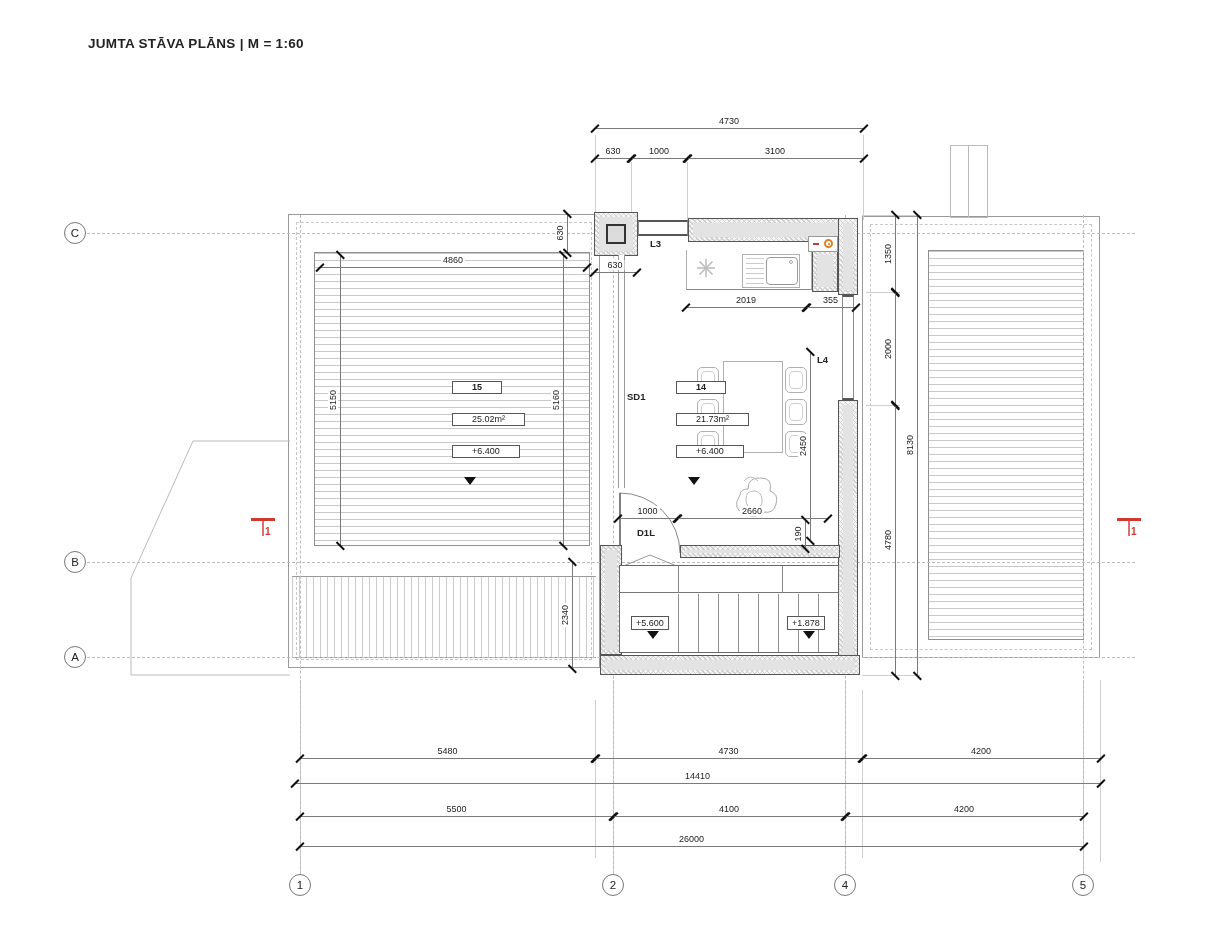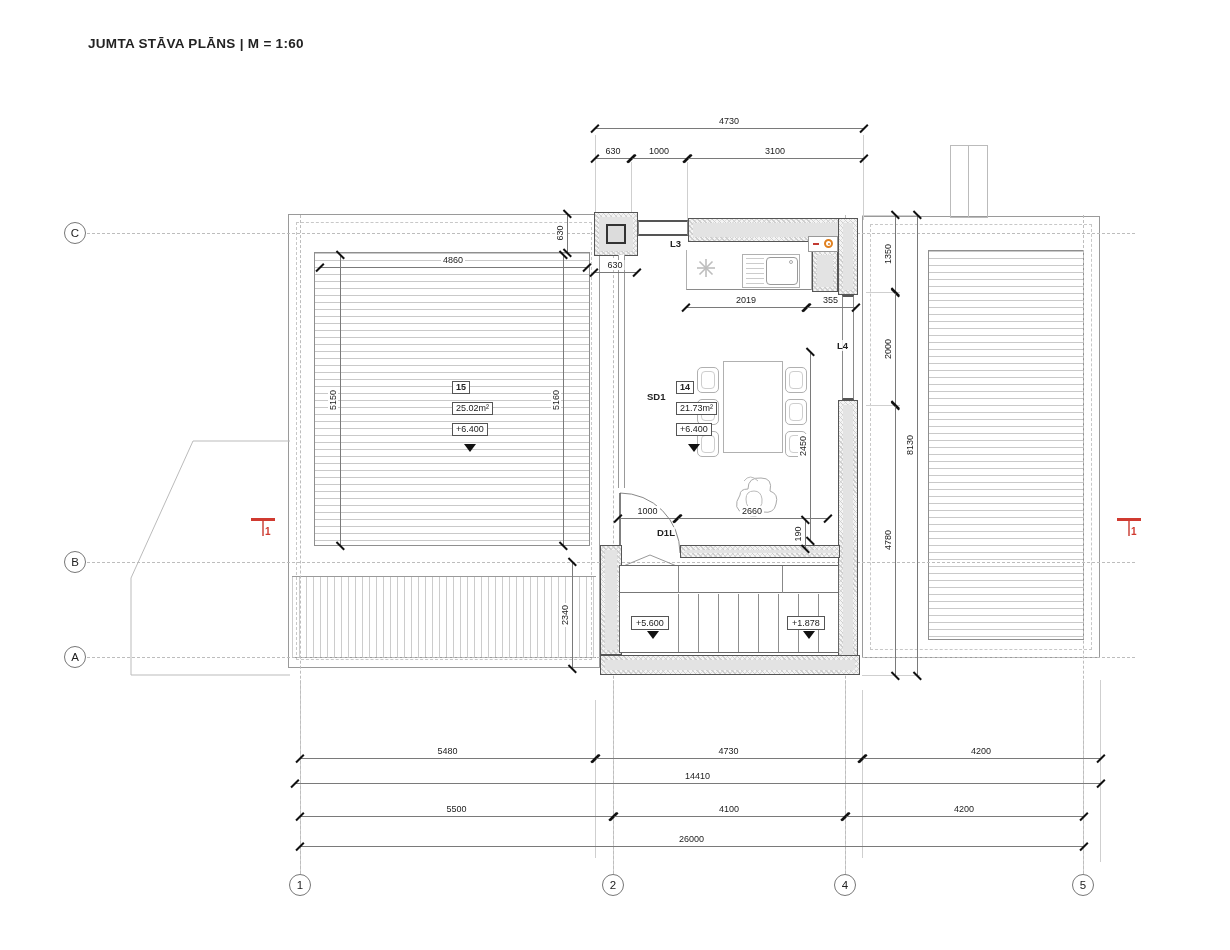--- a/index.html
+++ b/index.html
@@ -40,23 +40,23 @@
   .dim-h .tick{position:absolute;top:-5px;width:1.5px;height:11px;background:#111;transform:rotate(45deg);}
   .dim-h .t-a{left:-1px;}.dim-h .t-b{right:-1px;}
   .dim-v .tick{position:absolute;left:-5px;width:11px;height:1.5px;background:#111;transform:rotate(45deg);}
   .dim-v .t-a{top:-1px;}.dim-v .t-b{bottom:-1px;}
   .dim-h .dlabel{position:absolute;left:50%;top:-12px;transform:translateX(-50%);font-size:9px;line-height:10px;
                  background:#fff;padding:0 2px;white-space:nowrap;}
   .dim-v .dlabel{position:absolute;left:-7px;top:50%;transform:translate(-50%,-50%) rotate(-90deg);font-size:9px;
                  line-height:10px;background:#fff;padding:0 2px;white-space:nowrap;}
   .guide{position:absolute;background:#cfcfcf;z-index:4;}
   
-  .anno{position:absolute;font-size:9.5px;font-weight:bold;z-index:50;background:rgba(255,255,255,.8);margin-left:20px;}
+  .anno{position:absolute;font-size:9.5px;font-weight:bold;z-index:50;background:rgba(255,255,255,.8);}
   .roomtag{position:absolute;z-index:50;font-size:9px;}
-  .roomtag .bx{border:1px solid #555;background:#fff;padding:0 3px;margin-bottom:8px;width:max-content;line-height:11px;}
+  .roomtag .bx{border:1px solid #555;background:#fff;padding:0 19px;margin-bottom:19px;width:max-content;line-height:11px;}
   .roomtag .num{font-weight:bold;}
   .tri{width:0;height:0;border-left:6px solid transparent;border-right:6px solid transparent;border-top:8px solid #111;margin-left:12px;}
   .leveltag{position:absolute;z-index:50;font-size:9px;}
   .leveltag .bx{border:1px solid #555;background:#fff;padding:0 4px;line-height:12px;width:max-content;}
   .leveltag .tri{margin-left:16px;margin-top:1px;}
   .secmark{position:absolute;z-index:55;}
   .secmark .bar{position:absolute;left:0;top:0;width:24px;height:3px;background:#d03a30;}
   .secmark .stem{position:absolute;left:11px;top:3px;width:1.5px;height:15px;background:#d8736c;}
   .secmark .lbl{position:absolute;left:14px;top:8px;color:#d03a30;font-size:10px;font-weight:bold;}
   .svgart{position:absolute;z-index:7;}
@@ -354,21 +354,21 @@
         <div class="bx">+6.400</div>
         <div class="tri"></div>
       </div>
       <div class="roomtag" style="left: 676px; top: 381px;">
         <div class="bx num">14</div>
         <div class="bx">21.73m²</div>
         <div class="bx">+6.400</div>
         <div class="tri"></div>
       </div>
       <div class="anno" style="left: 650px; top: 238px;">L3</div>
-      <div class="anno" style="left: 817px; top: 340px; text-align: center;">L4</div>
+      <div class="anno" style="left: 817px; top: 354px; text-align: center;">L4</div>
       <div class="anno" style="left: 627px; top: 391px; text-align: center;">SD1</div>
       <div class="anno" style="left: 637px; top: 527px;">D1L</div>
       <div class="leveltag" style="left: 631px; top: 616px;">
         <div class="bx">+5.600</div>
         <div class="tri"></div>
       </div>
       <div class="leveltag" style="left: 787px; top: 616px;">
         <div class="bx">+1.878</div>
         <div class="tri"></div>
       </div>

